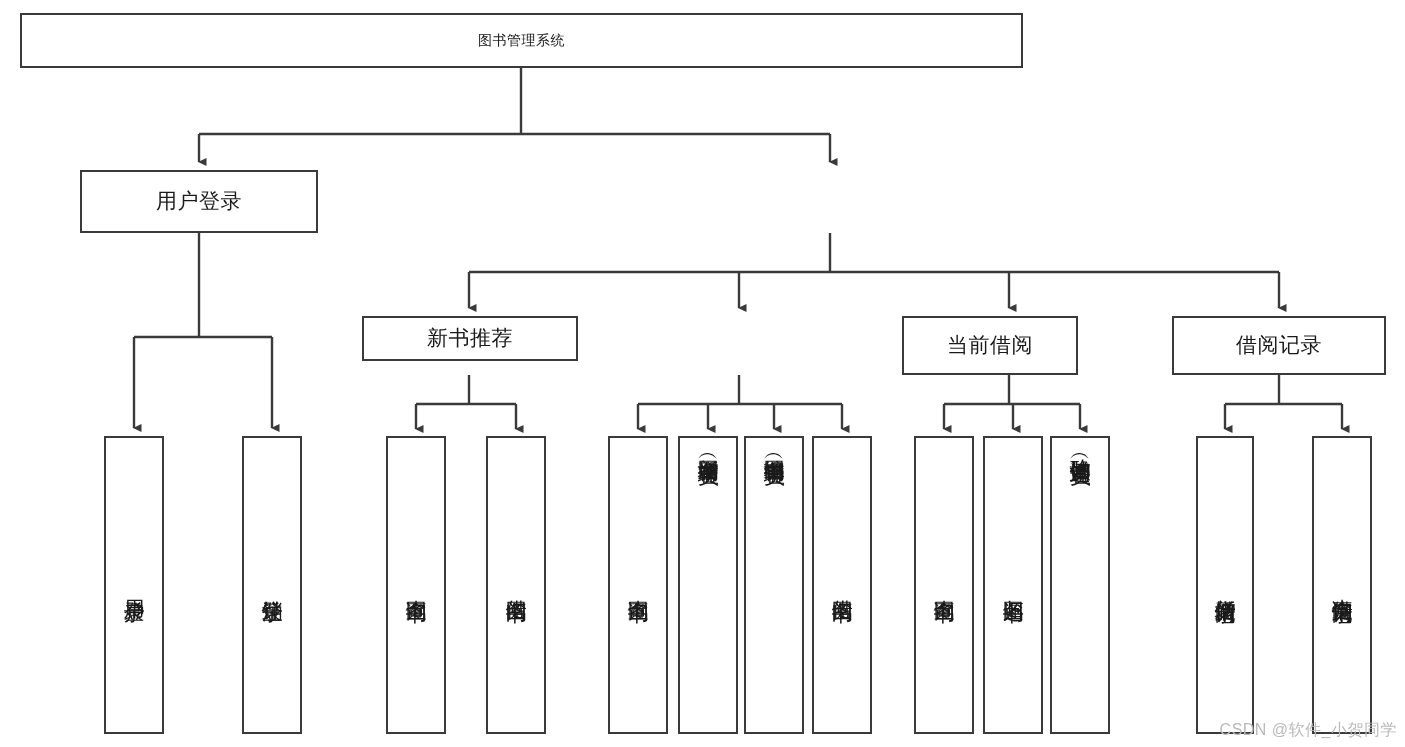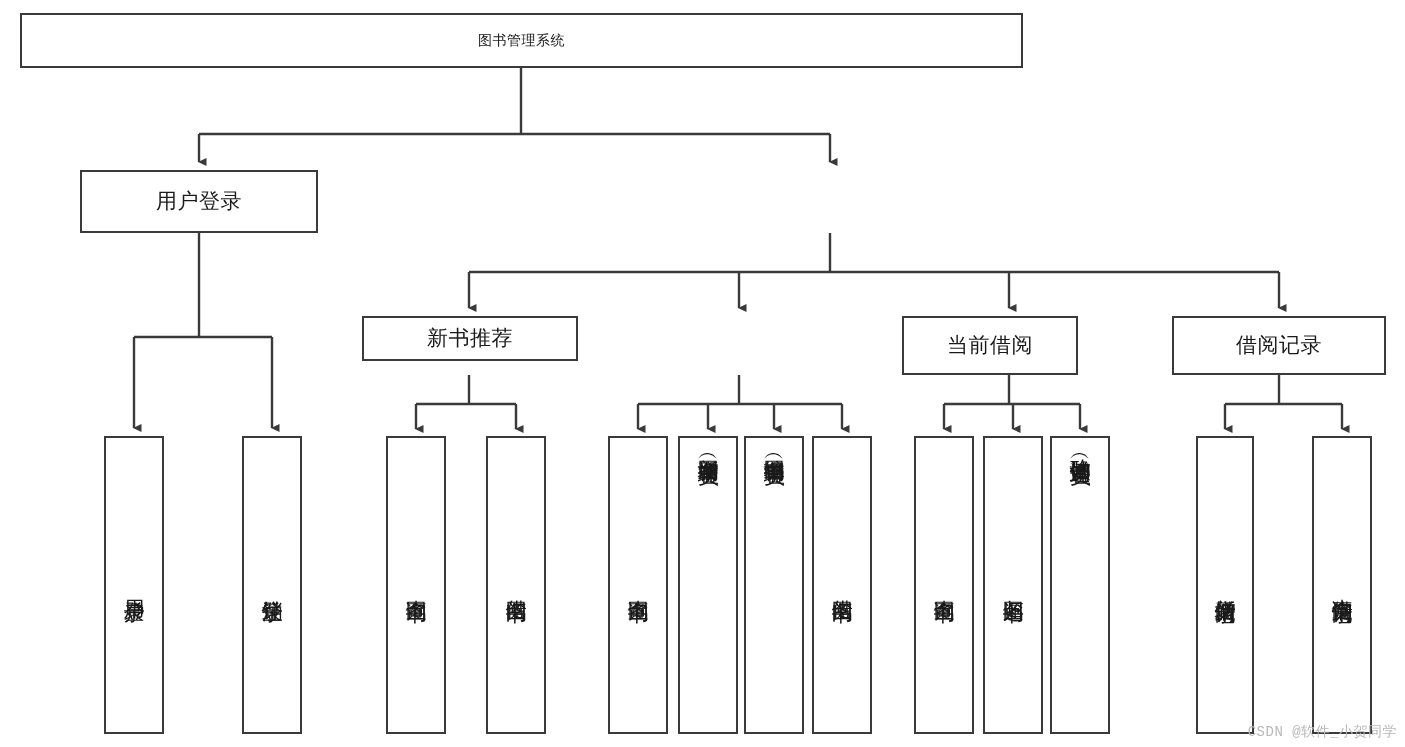--- a/index.html
+++ b/index.html
@@ -64,25 +64,24 @@
     align-items: flex-start;
   }
   .node.vert.midalign {
     align-items: center;
     padding-top: 0;
   }
   .watermark {
     position: absolute;
     right: 8px;
     bottom: 6px;
-    font-size: 14px;
+    font-size: 16px;
     color: #b9b9b9;
     white-space: nowrap;
     letter-spacing: 0.5px;
-    font-family: Liberation Mono, monospace;
   }
 </style>
 </head>
 <body>
 
 <div id="diagram-root">
 
   <svg class="edges" viewBox="0 0 1405 747">
     <defs>
       <marker id="arrow" markerWidth="9" markerHeight="9" refX="4" refY="7.5" orient="auto" markerUnits="userSpaceOnUse">

